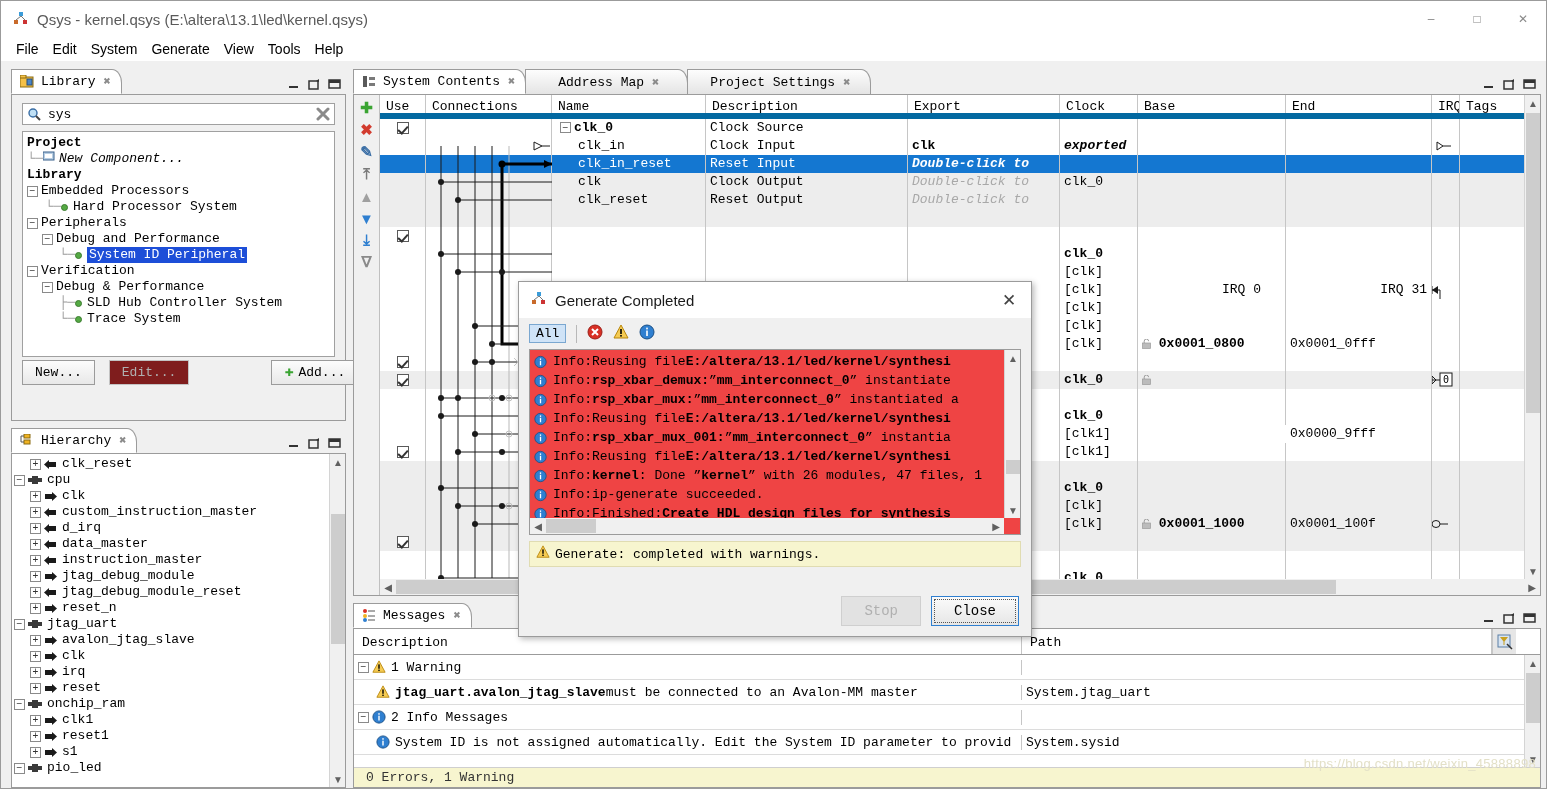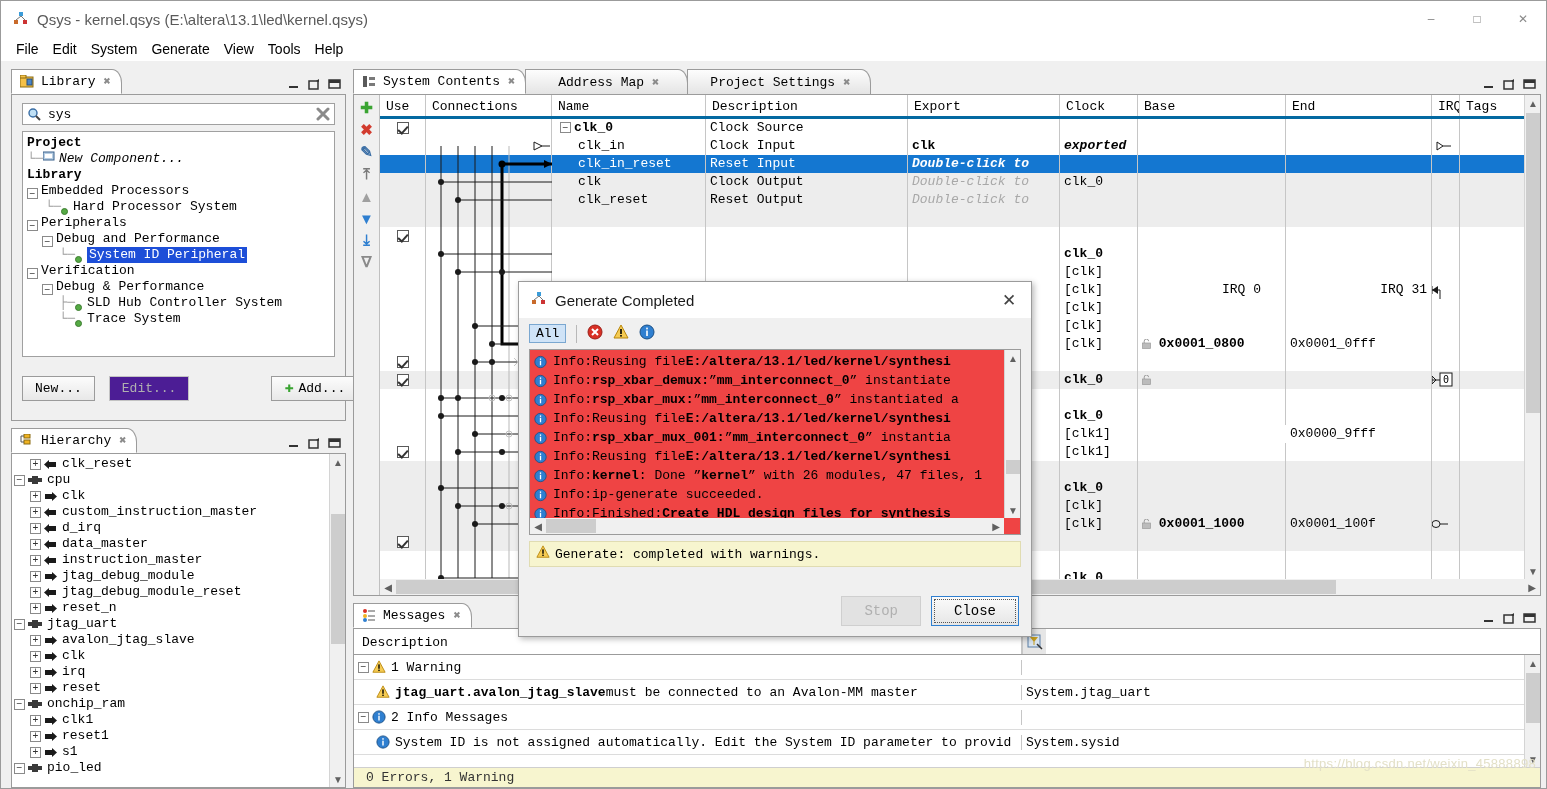--- a/index.html
+++ b/index.html
@@ -152,21 +152,21 @@
   .tree-box {
     background: #fff;
     border: 1px solid #a0a0a0;
     height: 226px;
     overflow: hidden;
     padding: 3px 4px;
     font-family: "Liberation Mono", monospace;
     font-size: 13px;
     line-height: 16px;
   }
-  .trow { display: flex; align-items: flex-end; white-space: nowrap; height: 16px; }
+  .trow { display: flex; align-items: center; white-space: nowrap; height: 16px; }
   .trow .ind { display:inline-block; flex:none; }
   .grp-title { font-weight: bold; }
   .italic-item { font-style: italic; }
   .sel-item {
     background: #1d4ed8; color: #fff;
     padding: 0 2px;
   }
   .expander {
     width: 11px; height: 11px;
     border: 1px solid #8a8a8a;
@@ -178,32 +178,32 @@
     color: #333;
     margin-right: 3px;
   }
   .dotg {
     width: 7px; height: 7px; border-radius: 50%;
     background: #55aa44; flex: none; margin-right: 5px;
     border: 1px solid #3c7c2f;
   }
   .dashline { color: #9b9b9b; font-family: "Liberation Mono", monospace; }
   .lib-buttons {
-    display: flex; align-items: center; margin-top: 19px;
+    display: flex; align-items: center; margin-top: 3px;
   }
   .btn {
     font-family: "Liberation Mono", monospace;
     font-size: 13px;
     border: 1px solid #9b9b9b;
     background: linear-gradient(#fcfcfc, #e8e8e8);
     padding: 4px 12px;
     cursor: pointer;
     display: inline-flex; align-items: center; gap: 5px;
   }
-  .btn.disabled { color: #b0b0b0; background: #4c1d95; border-color: #c3c3c3; cursor: default; }
+  .btn.disabled { color: #b0b0b0; background: #7f1d1d; border-color: #c3c3c3; cursor: default; }
   .plusicon { color: #3aa432; font-weight: bold; font-size: 15px; line-height: 1; }
 
   
   #hierarchy-panel { left: 10px; top: 365px; width: 335px; height: 360px; }
   .hier-body {
     border: 1px solid #9b9b9b;
     border-top: none;
     background: #fff;
     height: 334px;
     position: relative;
@@ -266,21 +266,21 @@
     gap: 4px;
   }
   .tbtn { width: 20px; height: 18px; display: flex; align-items:center; justify-content:center; cursor: pointer; }
 
   .sc-table-wrap {
     flex: 1; position: relative; overflow: hidden;
   }
   .sc-head {
     display: flex; height: 24px;
     background: #fff;
-    border-bottom: 3px solid #0369a1;
+    border-bottom: 6px solid #0369a1;
     font-family: "Liberation Mono", monospace;
     font-size: 13px;
   }
   .sc-head .hc {
     border-right: 1px solid #c6c6c6;
     padding: 4px 0 0 6px;
     overflow: hidden; white-space: nowrap;
     flex: none;
   }
   .sc-grid {
@@ -1420,20 +1420,21 @@
             <svg width="13" height="12">
                 <rect x="1" y="2" width="11" height="8" fill="none" stroke="#333" stroke-width="1.5"></rect>
                 <rect x="1" y="2" width="11" height="3" fill="#333"></rect>
               </svg>
           </span>
         </div>
       </div>
       <div class="msg-body">
         <div class="msg-head">
           <div class="hc bdr" style="width:668px;">Description</div>
+          <div class="hc" style="width:470px;">Path</div>
           <div style="width:24px;height:25px;display:flex;align-items:center;justify-content:center;border-left:1px solid #c6c6c6;background:#e6e6e6;">
             <svg width="16" height="16" viewBox="0 0 16 16">
               <rect x="1" y="1" width="12" height="12" fill="#d8e4f0" stroke="#5a7fa5"></rect>
               <path d="M3 3 L11 3 L7.5 7.5 L7.5 11 L6.5 11 L6.5 7.5 Z" fill="#c8a020"></path>
               <path d="M10 10 L15 15" stroke="#333" stroke-width="1.5"></path>
             </svg>
           </div>
         </div>
         <div id="msg-rows" style="position:absolute;top:26px;left:0;right:16px;bottom:20px;overflow:hidden;">
             <div class="msgrow">

